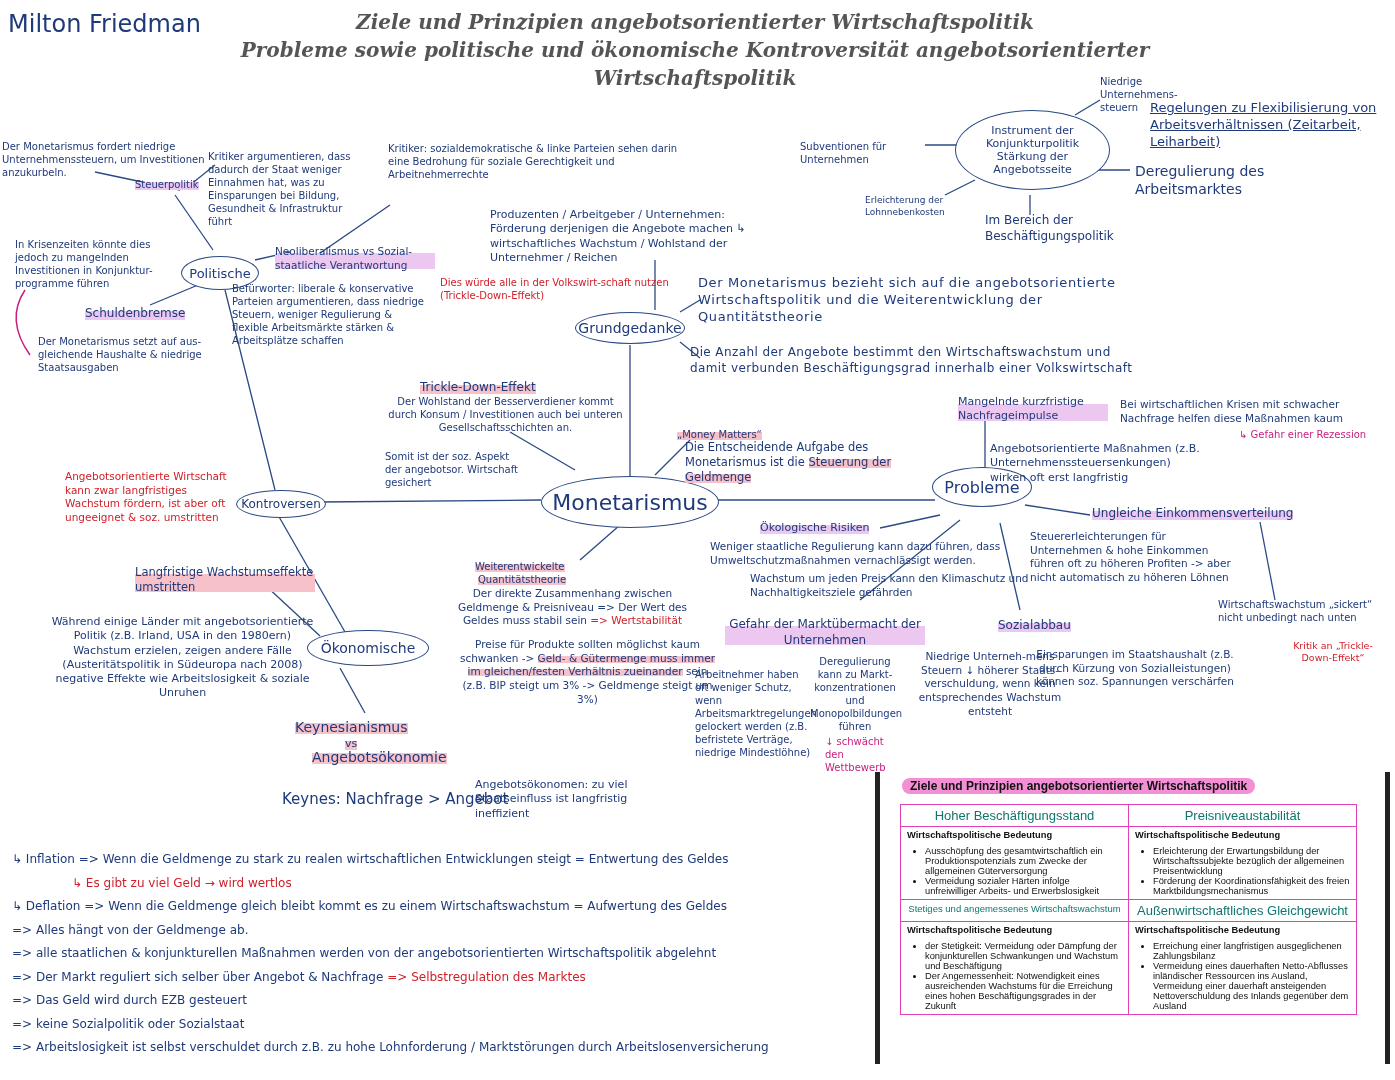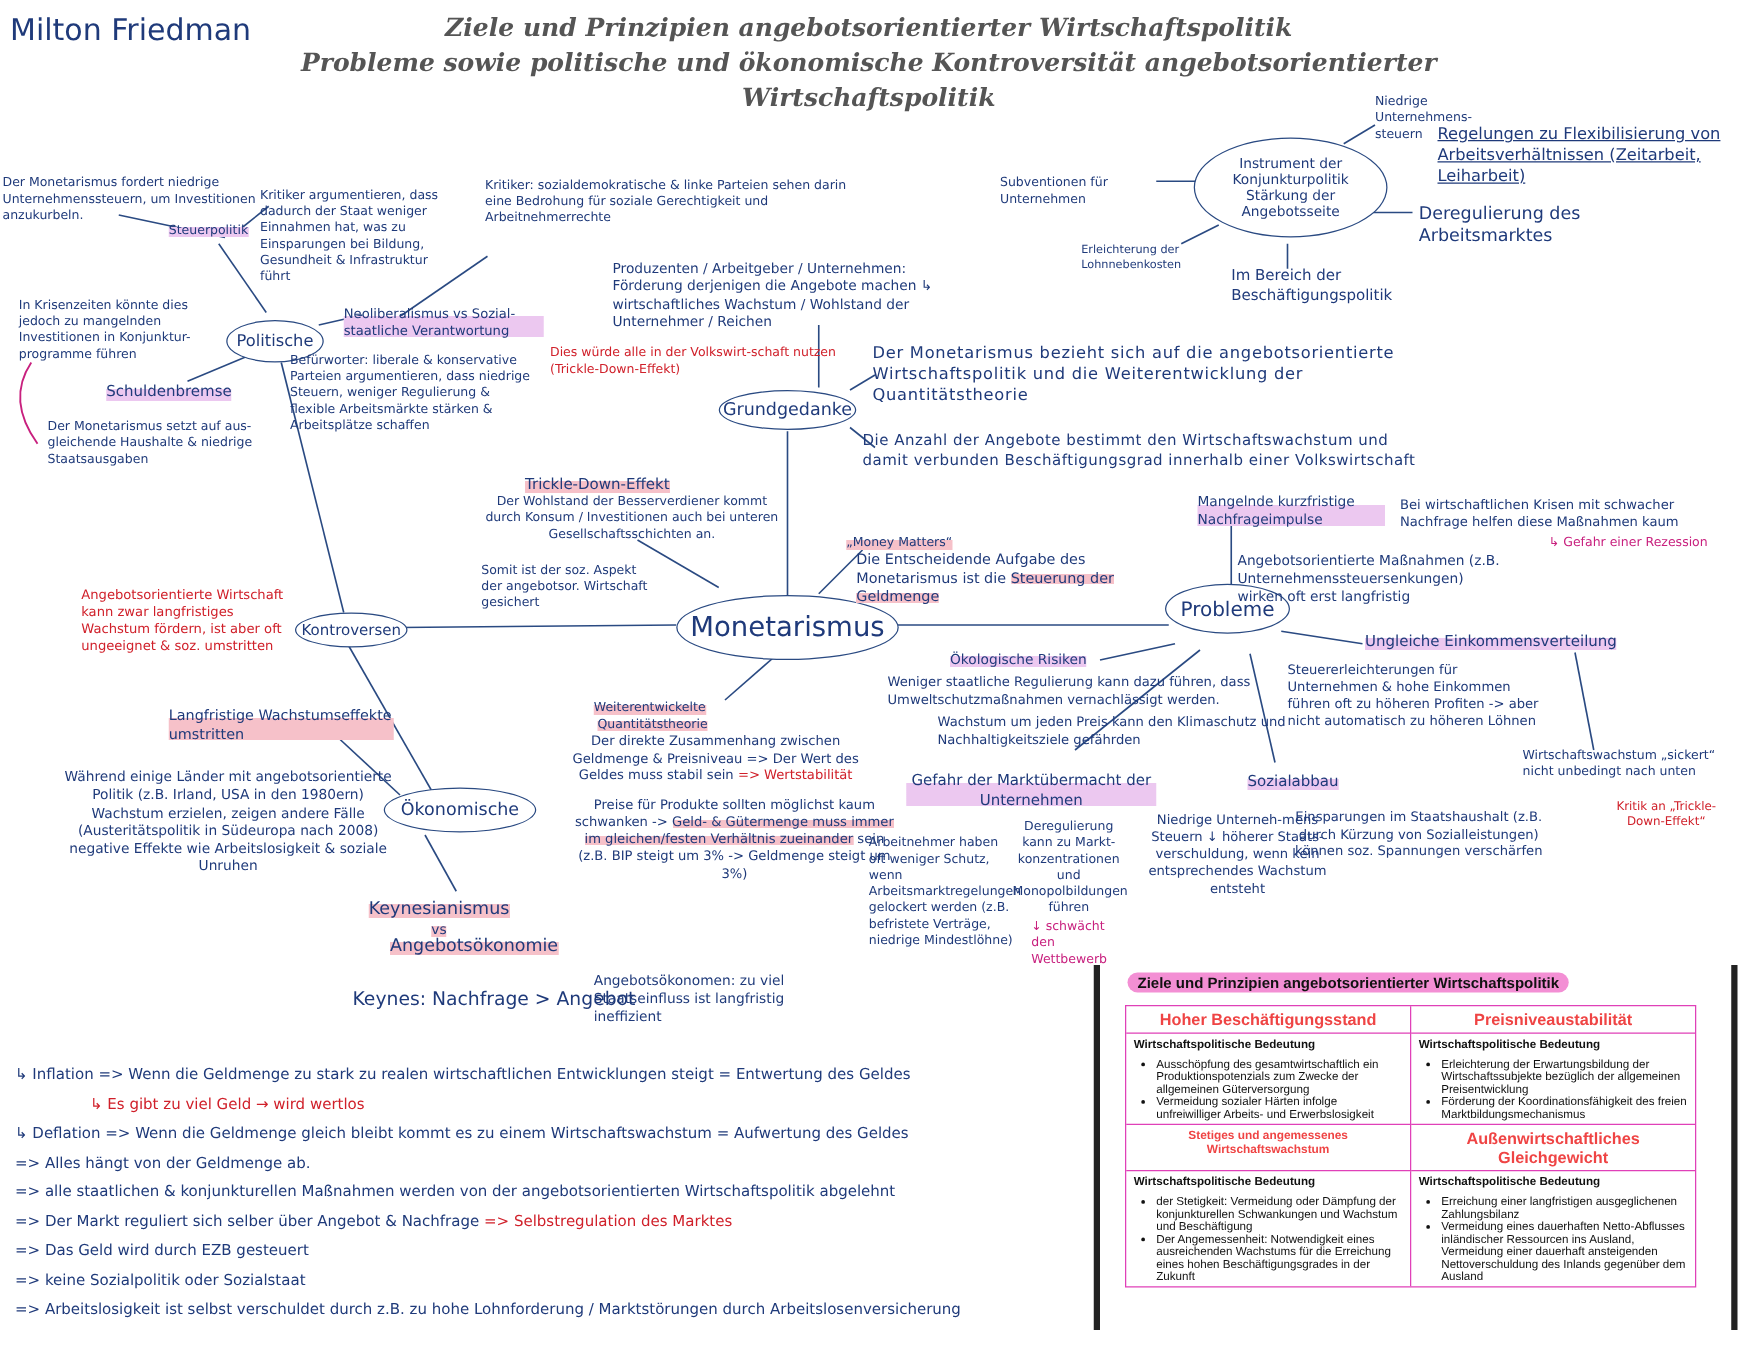--- a/index.html
+++ b/index.html
@@ -13,21 +13,21 @@
   .title{font-family:"DejaVu Serif",serif;font-style:italic;font-weight:bold;color:#555;font-size:20px;text-align:center;line-height:28px;}
   .author{font-family:"DejaVu Sans",sans-serif;color:#1f3a7a;font-size:24px;}
   .node{position:absolute;border:1.5px solid #2a4a82;border-radius:50%;display:flex;align-items:center;justify-content:center;color:#1f3a7a;text-align:center;background:#fff;}
   svg.lines{position:absolute;left:0;top:0;}
   .tbl{position:absolute;left:875px;top:772px;width:505px;height:292px;border-left:5px solid #222;border-right:5px solid #222;background:#fff;}
   .tbl-title{position:absolute;left:22px;top:6px;background:#f38fd4;border-radius:10px;padding:1px 8px;font-family:"Liberation Sans",sans-serif;font-weight:bold;font-size:12px;color:#111;}
   .grid{position:absolute;left:20px;top:32px;width:455px;border:1.5px solid #e040b8;}
   .row{display:flex;}
   .cell{flex:1;border-right:1.5px solid #e040b8;padding:3px 6px;font-family:"Liberation Sans",sans-serif;font-size:9.3px;color:#111;}
   .cell:last-child{border-right:none;}
-  .hdr .cell{color:#ef4444;font-weight:bold;text-align:center;font-size:13px;border-bottom:1.5px solid #e040b8;}
+  .hdr .cell{color:#0f766e;font-weight:normal;text-align:center;font-size:13px;border-bottom:1.5px solid #e040b8;}
   .hdr .cell.small{font-size:9.5px;}
   .bold{font-weight:bold;margin-bottom:6px;}
   .cell ul{margin:0;padding-left:18px;}
   .cell li{margin:0;}
   .rowbody .cell{border-bottom:1.5px solid #e040b8;}
 </style>
 </head>
 <body>
 
 <svg class="lines" width="1395" height="1080">

